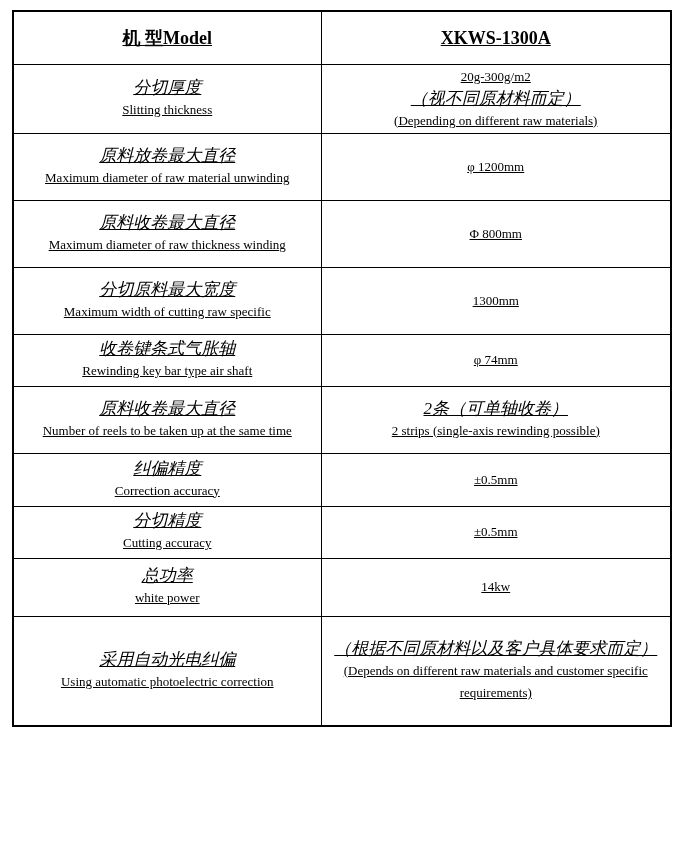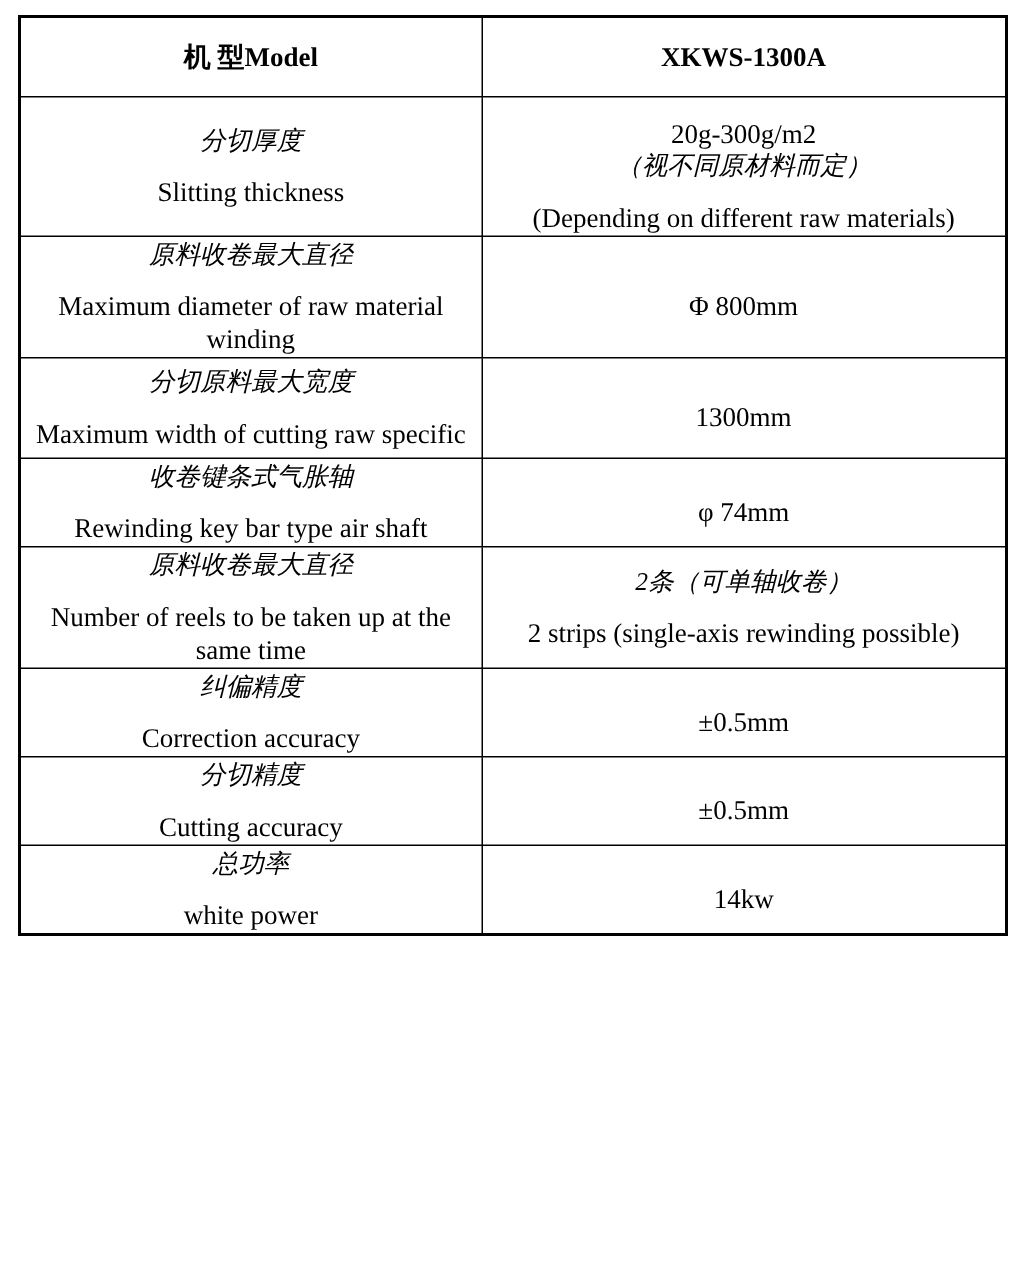--- a/index.html
+++ b/index.html
@@ -23,33 +23,33 @@
     table-layout: fixed;
     border: 2px solid #000000;
   }
   .spec-table th,
   .spec-table td {
     border: 1.5px solid #000000;
     text-align: center;
     vertical-align: middle;
     padding: 1px 2px;
     overflow: hidden;
+    text-decoration: underline;
   }
   .col-label { width: 308px; }
   .col-value { width: 350px; }
   .spec-table th {
     font-size: 18px;
     font-weight: bold;
     line-height: 22px;
   }
   .en {
-    font-size: 18px;
+    font-size: 13px;
     line-height: 22px;
     font-family: "Liberation Serif", serif;
-    margin-top: 12px;
   }
   .zh {
     font-size: 17px;
     line-height: 22px;
     font-style: italic; 
     font-family: "Liberation Serif", serif;
   }
   th .zh-h {
     font-style: normal;
   }
@@ -73,25 +73,34 @@
         <div class="zh">分切厚度</div>
         <div class="en">Slitting thickness</div>
       </td>
       <td>
         <div class="en">20g-300g/m2</div>
         <div class="zh">（视不同原材料而定）</div>
         <div class="en">(Depending on different raw materials)</div>
       </td>
     </tr>
 
+    <tr style="height:67px;">
+      <td>
+        <div class="zh">原料放卷最大直径</div>
+        <div class="en">Maximum diameter of raw material unwinding</div>
+      </td>
+      <td>
+        <div class="en">φ 1200mm</div>
+      </td>
+    </tr>
 
     <tr style="height:67px;">
       <td>
         <div class="zh">原料收卷最大直径</div>
-        <div class="en">Maximum diameter of raw material winding</div>
+        <div class="en">Maximum diameter of raw thickness winding</div>
       </td>
       <td>
         <div class="en">Φ 800mm</div>
       </td>
     </tr>
 
     <tr style="height:67px;">
       <td>
         <div class="zh">分切原料最大宽度</div>
         <div class="en">Maximum width of cutting raw specific</div>
@@ -147,14 +156,24 @@
       <td>
         <div class="zh">总功率</div>
         <div class="en">white power</div>
       </td>
       <td>
         <div class="en">14kw</div>
       </td>
     </tr>
 
 
+    <tr style="height:110px;">
+      <td>
+        <div class="zh">采用自动光电纠偏</div>
+        <div class="en">Using automatic photoelectric correction</div>
+      </td>
+      <td>
+        <div class="zh">（根据不同原材料以及客户具体要求而定）</div>
+        <div class="en">(Depends on different raw materials and customer specific requirements)</div>
+      </td>
+    </tr>
   </tbody>
 </table>
 
 </body></html>

